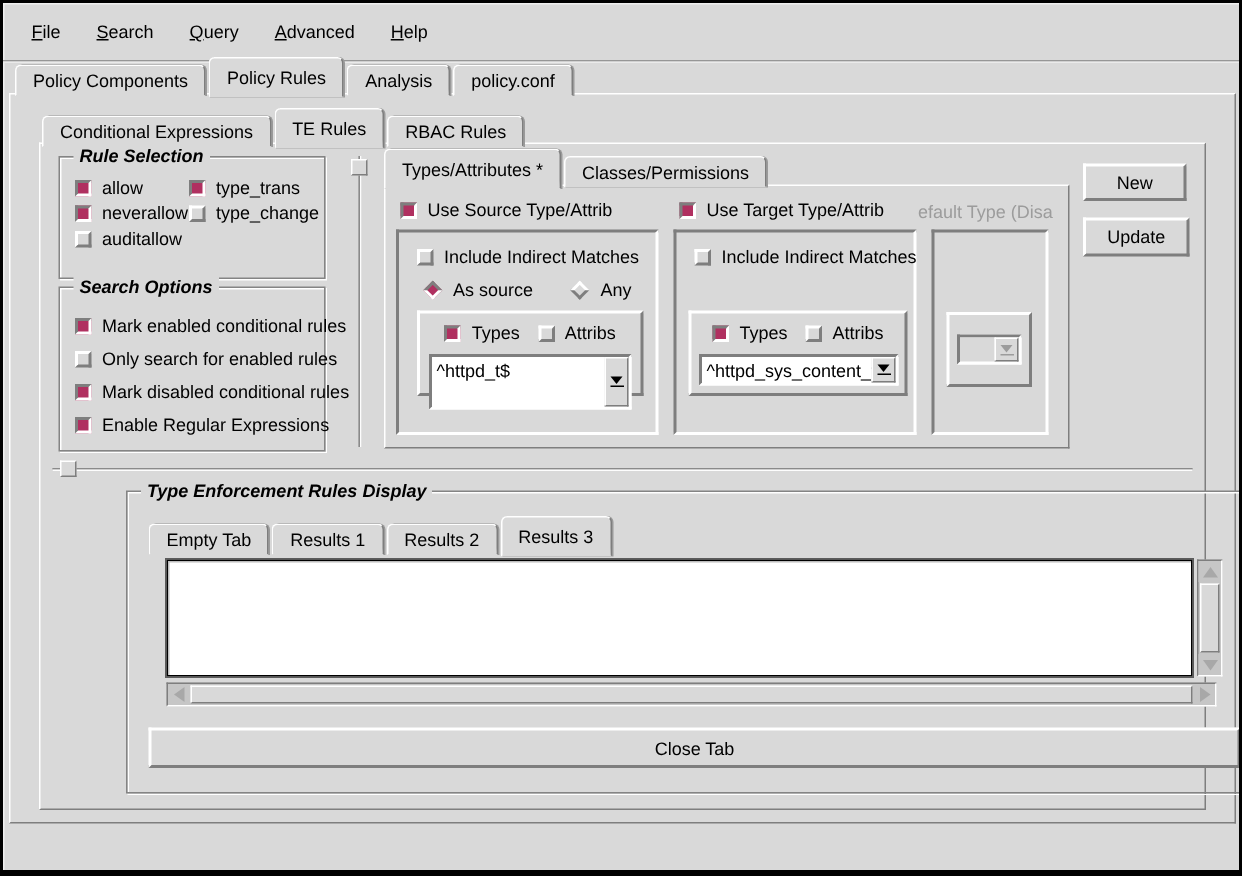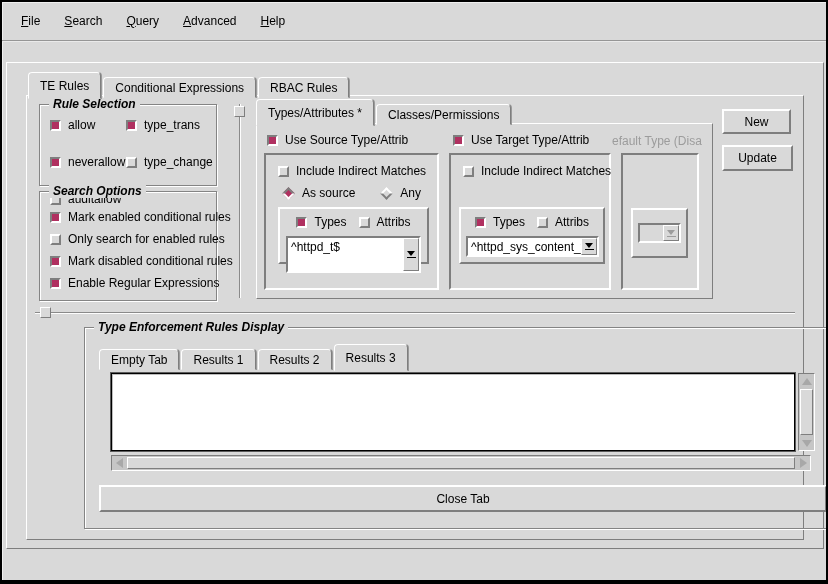--- a/index.html
+++ b/index.html
@@ -95,34 +95,40 @@
 <div id="window">
 
   <div class="menubar">
     <div class="menu-item"><span class="u">F</span><span>ile</span></div>
     <div class="menu-item"><span class="u">S</span><span>earch</span></div>
     <div class="menu-item"><span class="u">Q</span><span>uery</span></div>
     <div class="menu-item"><span class="u">A</span><span>dvanced</span></div>
     <div class="menu-item"><span class="u">H</span><span>elp</span></div>
   </div>
 
+  <div class="tabs" style="left:8px; top:36px; z-index:3;">
+    <div class="tab off">Policy Components</div>
+    <div class="tab sel">Policy Rules</div>
+    <div class="tab off">Analysis</div>
+    <div class="tab off">policy.conf</div>
+  </div>
 
   <div class="panel raised1" style="left:4px; top:60px; width:818px; height:487px;"></div>
 
   <div class="tabs" style="left:26px; top:70px; z-index:3;">
+    <div class="tab off">Conditional Expressions</div>
     <div class="tab sel">TE Rules</div>
-    <div class="tab off">Conditional Expressions</div>
     <div class="tab off">RBAC Rules</div>
   </div>
 
   <div class="panel raised1" style="left:24px; top:93px; width:778px; height:445px;">
 
     <div class="lf groove" style="left:12px; top:8px; width:178px; height:82px;">
       <div class="lf-title">Rule Selection</div>
-      <div style="display:grid; grid-template-columns:76px auto; padding:13px 0 0 10px; row-gap:23px;">
+      <div style="display:grid; grid-template-columns:76px auto; padding:13px 0 0 10px; row-gap:3px;">
         <div class="cb on">
           <span class="ind"></span>
             <span>allow</span>
         </div>
         <div class="cb on">
           <span class="ind"></span>
             <span>type_trans</span>
         </div>
         <div class="cb on">
           <span class="ind"></span>

